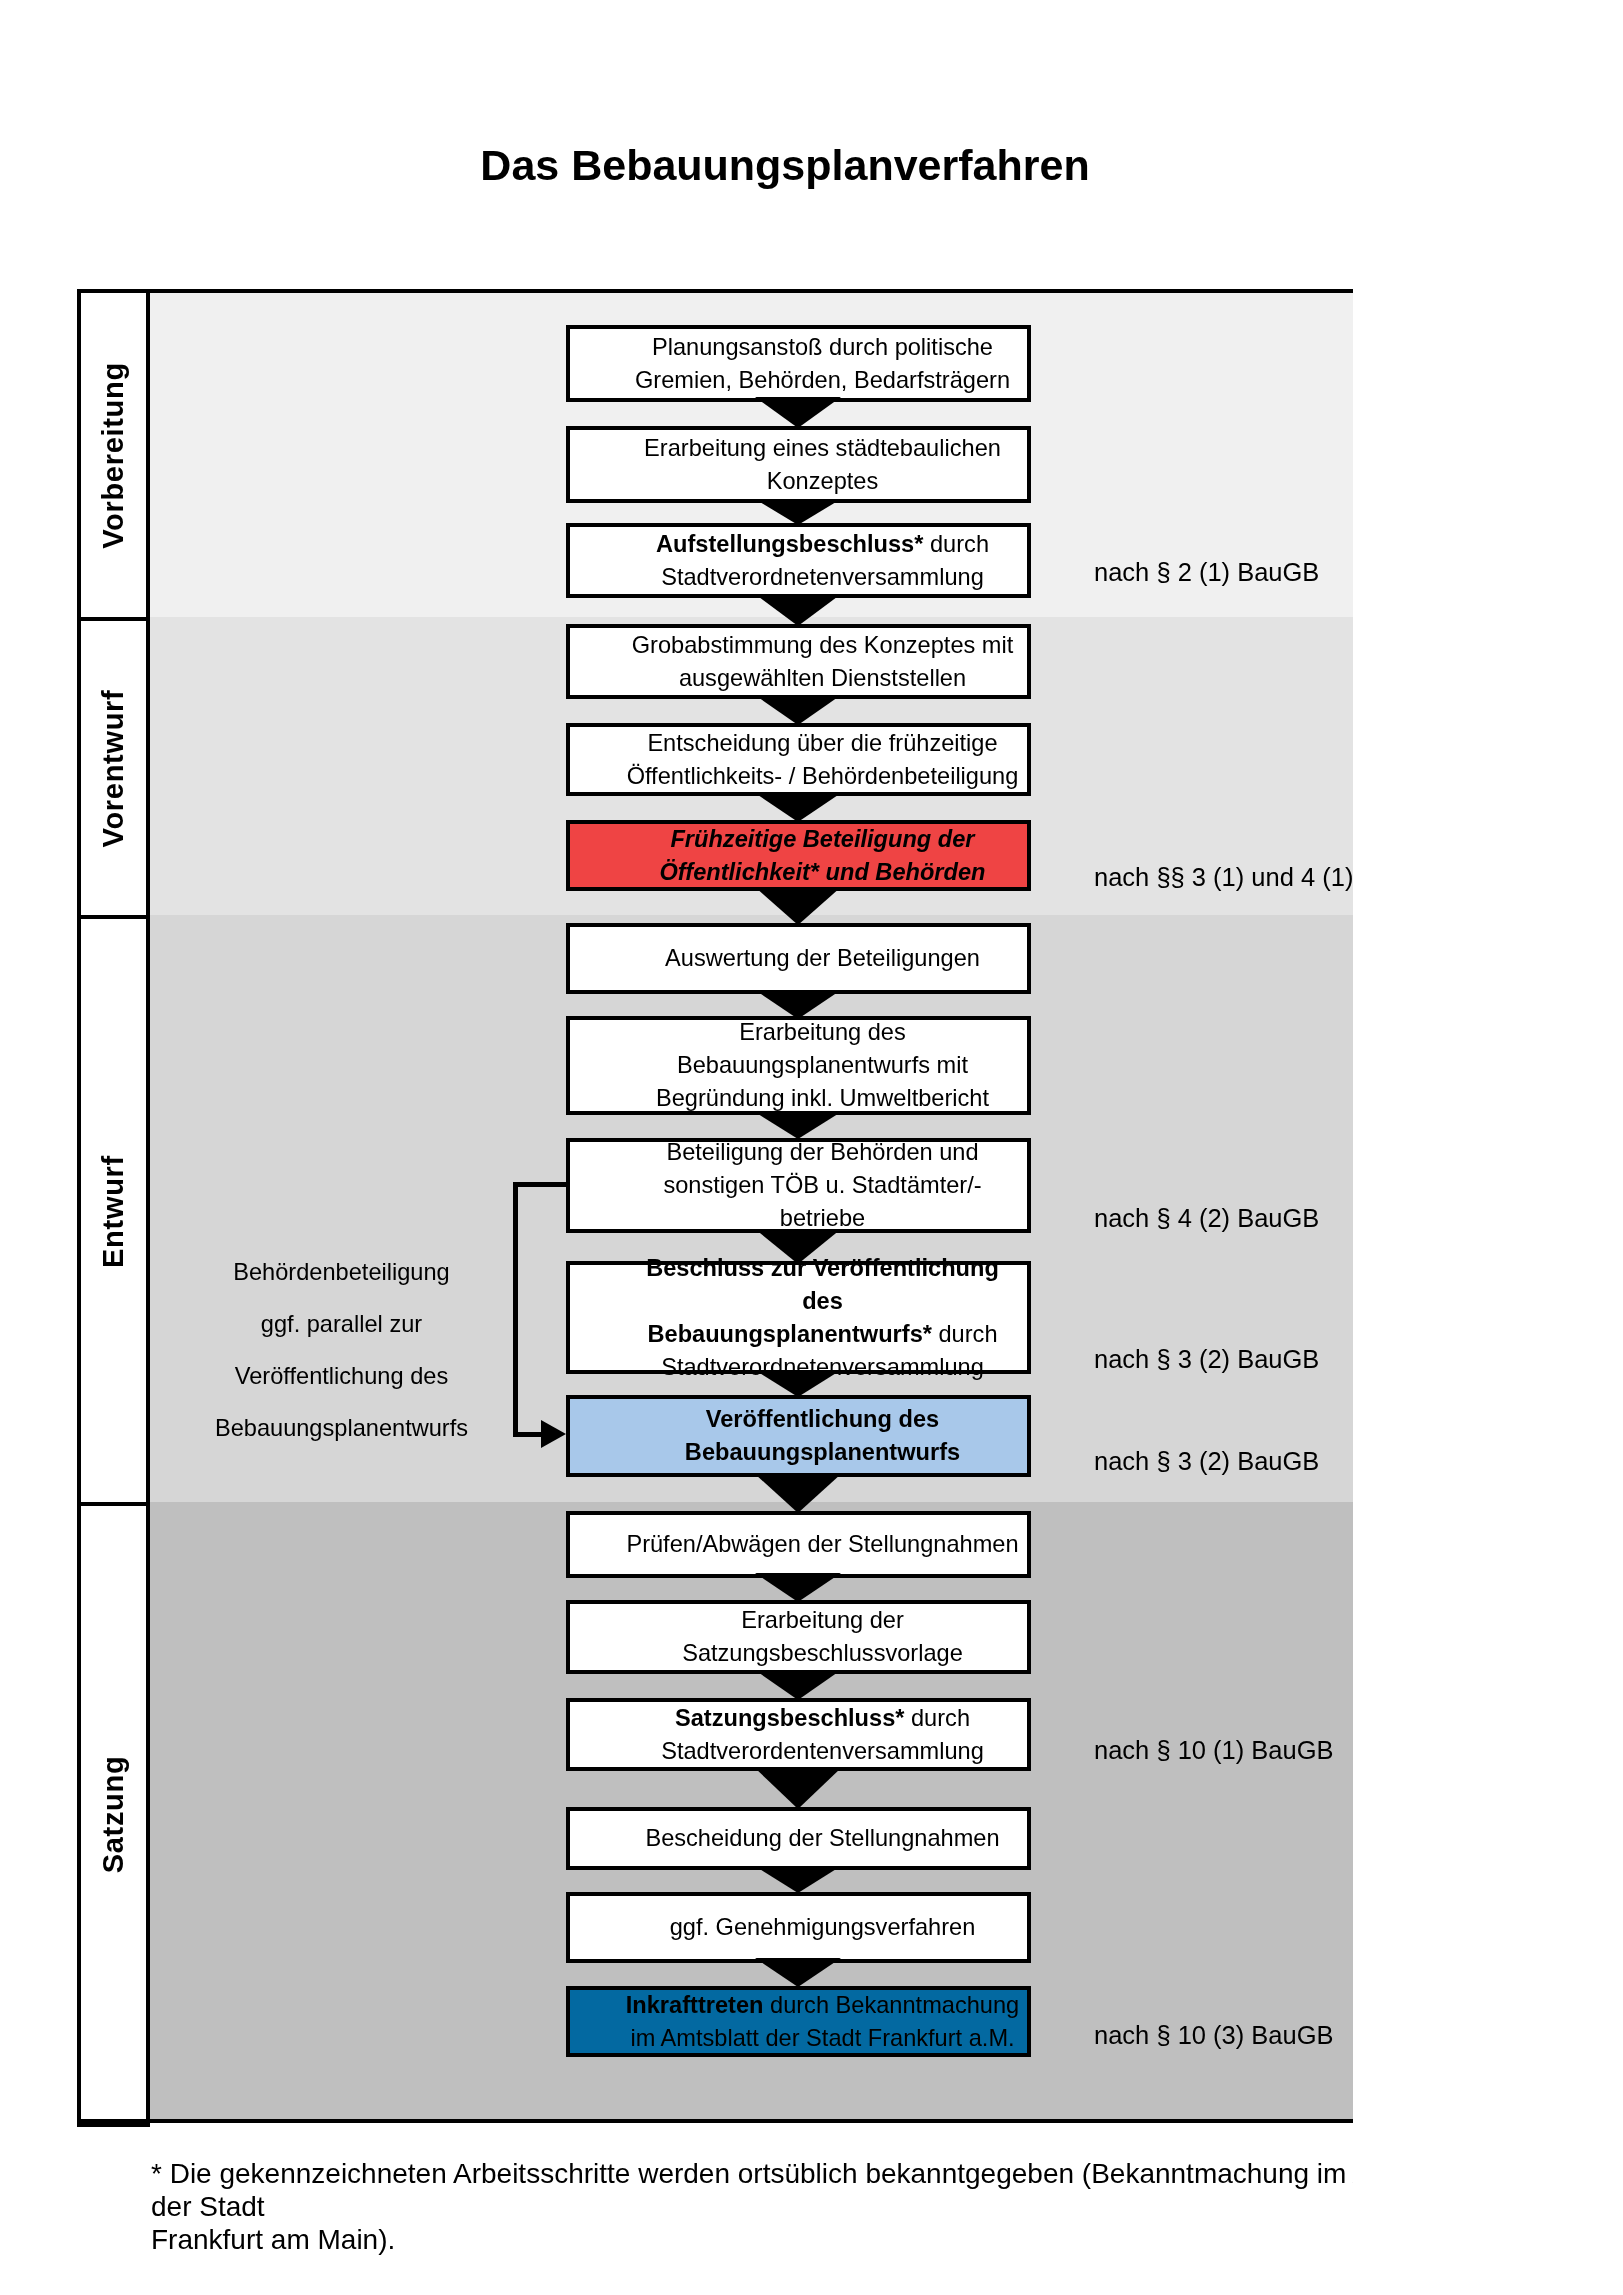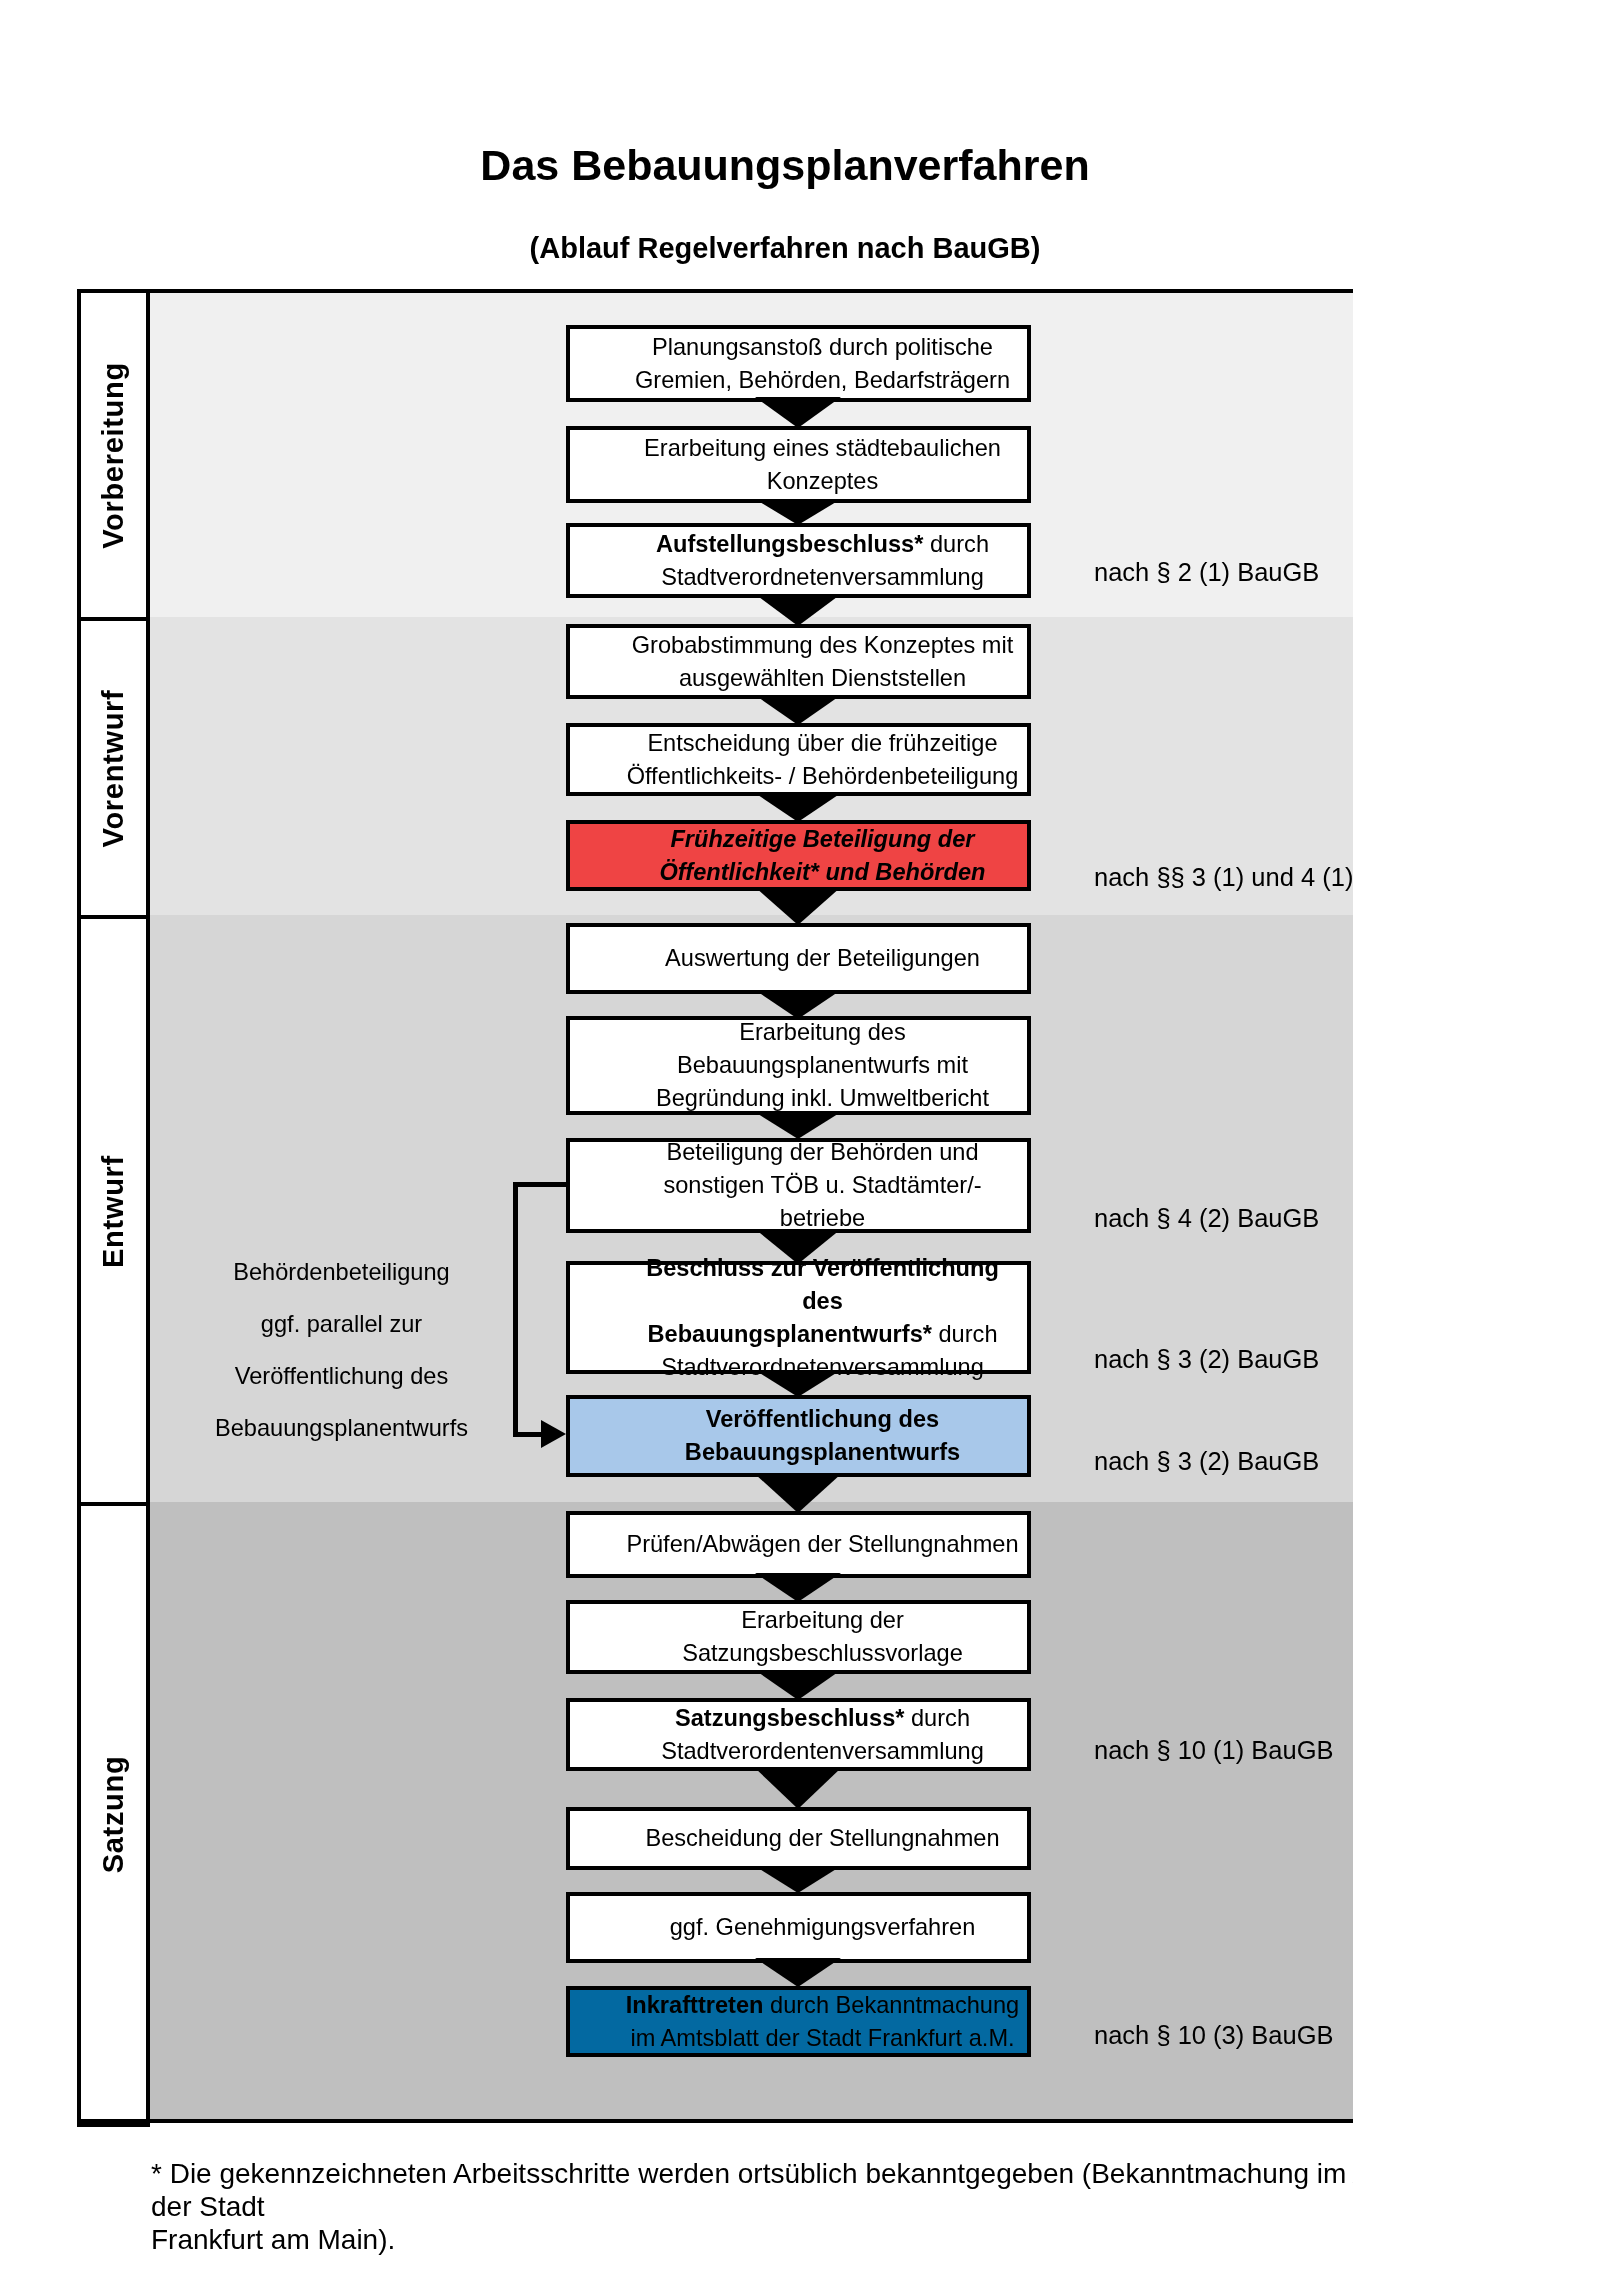--- a/index.html
+++ b/index.html
@@ -65,21 +65,20 @@
   .footnote{
     position:absolute;left:151px;top:2142px;width:1361px;
     font-size:28px;line-height:33px;white-space:pre-line;z-index:4;
   }
 </style>
 </head>
 <body>
 
 <div id="page">
   <div class="title">Das Bebauungsplanverfahren</div>
-  <div class="subtitle">(Ablauf Regelverfahren nach BauGB)</div>
 
   <div id="diagram">
 
   <div class="band" style="top: 274px; height: 329px; background: rgb(240, 240, 240);"></div>
       <div class="band" style="top: 602px; height: 298px; background: rgb(227, 227, 227);"></div>
       <div class="band" style="top: 900px; height: 587px; background: rgb(214, 214, 214);"></div>
       <div class="band" style="top: 1487px; height: 621px; background: rgb(191, 191, 191);"></div>
       <div class="phase-cell" style="top: 274px; height: 333px;">
         <div class="phase-label">Vorbereitung</div>
       </div>

